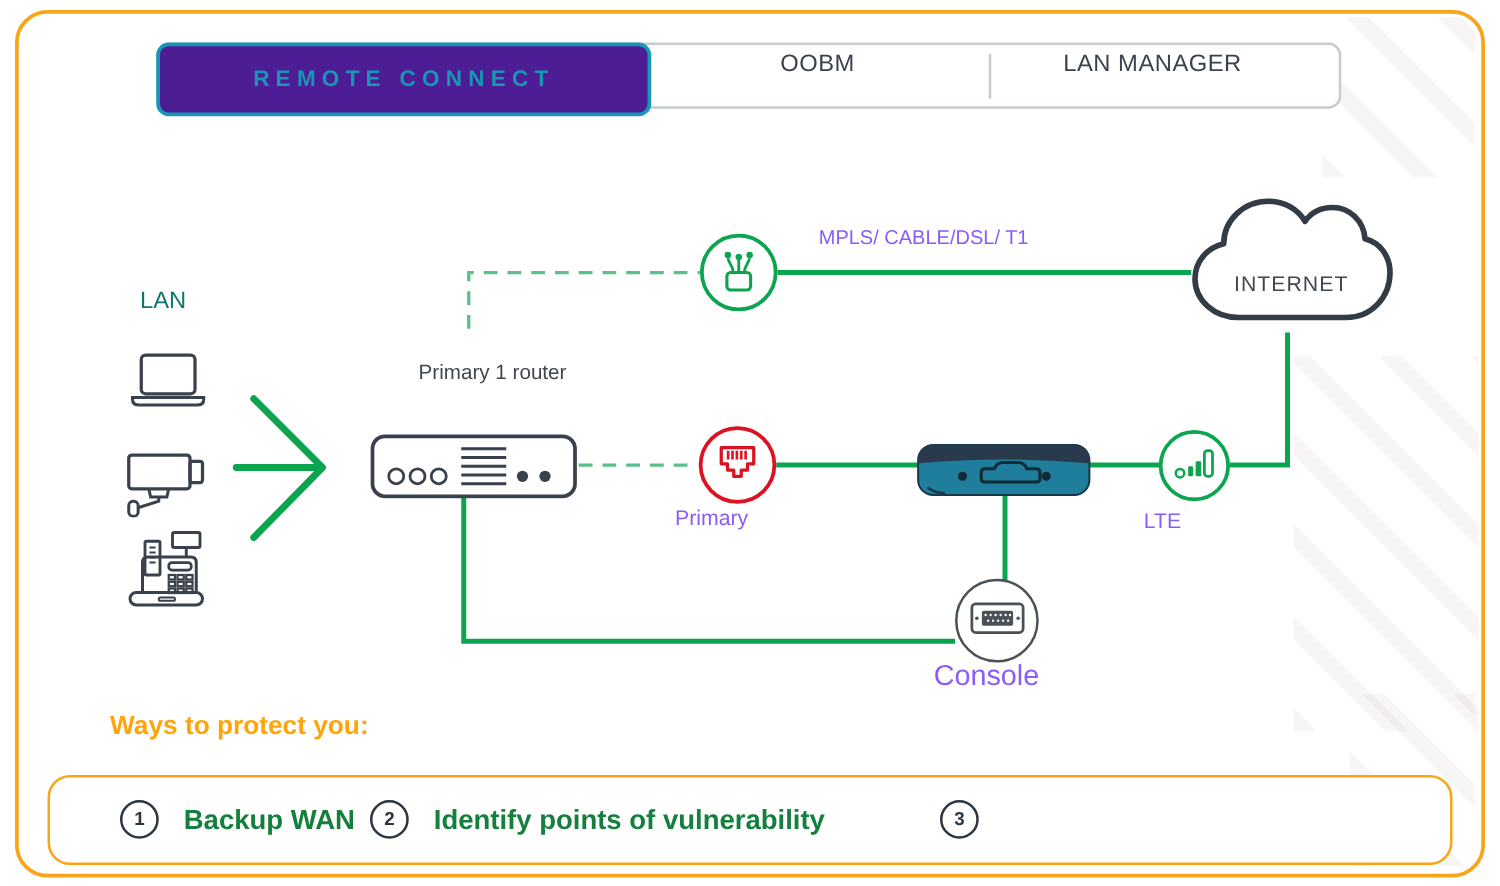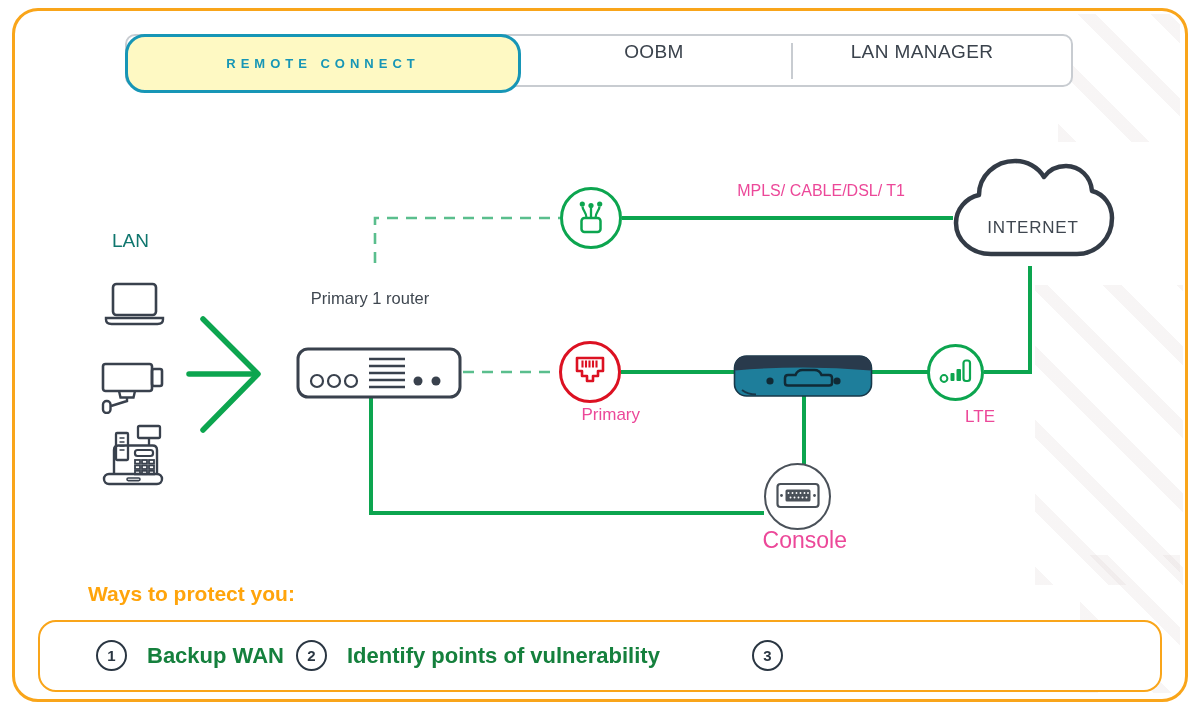--- a/index.html
+++ b/index.html
@@ -13,57 +13,57 @@
   
   .stripes{position:absolute;z-index:0;opacity:.55;
     background:repeating-linear-gradient(45deg, rgba(205,190,190,.28) 0 13px, transparent 13px 52px);}
   .stripes.s1{left:1058px;top:14px;width:122px;height:128px;}
   .stripes.s2{left:1035px;top:285px;width:148px;height:300px;}
   .stripes.s3{left:1080px;top:555px;width:100px;height:138px;}
 
   
   .tabbar{position:absolute;left:125px;top:34px;width:948px;height:53px;background:#fff;
     border:2px solid #C8CCD1;border-radius:10px;box-sizing:border-box;z-index:2;}
-  .tab-active{position:absolute;left:-2px;top:-2px;width:390px;height:53px;background:#fef9c3;
-    border:3px solid #1796B6;border-radius:20px;display:flex;align-items:center;justify-content:center;
-    font-size:13px;font-weight:bold;letter-spacing:5px;color:#1796B6;box-sizing:content-box;}
+  .tab-active{position:absolute;left:-2px;top:-2px;width:390px;height:53px;background:#4c1d95;
+    border:3px solid #1796B6;border-radius:10px;display:flex;align-items:center;justify-content:center;
+    font-size:18px;font-weight:bold;letter-spacing:5px;color:#1796B6;box-sizing:content-box;}
   .tab-plain{position:absolute;top:0;height:31px;display:flex;align-items:center;justify-content:center;
     font-size:19px;font-weight:500;color:#3A424C;letter-spacing:.4px;}
   .tab-oobm{left:391px;width:272px;}
   .tab-lanman{left:656px;width:278px;}
   .tab-divider{position:absolute;left:664px;top:7px;width:2px;height:36px;background:#C8CCD1;}
 
   
   #lines{position:absolute;left:0;top:0;z-index:1;}
 
   
   .node{position:absolute;border-radius:50%;background:#fff;display:flex;align-items:center;justify-content:center;
     box-sizing:border-box;z-index:2;}
   .node.green{border:3.5px solid #0CA54F;}
   .node.red{border:3.5px solid #DC1122;}
   .node.gray{border:2.5px solid #4A5159;}
 
-  .lbl{position:absolute;color:#ec4899;z-index:2;text-align:right;}
+  .lbl{position:absolute;color:#8b5cf6;z-index:2;text-align:left;}
   .lbl.small{font-size:17px;}
 
   .cloud-wrap{position:absolute;left:948px;top:150px;z-index:2;}
   .cloud-text{position:absolute;left:968px;top:218px;width:130px;text-align:center;
     font-size:17px;letter-spacing:.8px;color:#3F4750;z-index:2;}
 
   .router-wrap{position:absolute;left:296px;top:347px;z-index:2;}
-  .router-label{position:absolute;left:280px;top:288px;width:180px;text-align:center;
+  .router-label{position:absolute;left:304px;top:288px;width:180px;text-align:center;
     font-size:16.5px;line-height:21px;color:#3F4750;z-index:2;}
 
   .device-wrap{position:absolute;left:733px;top:350px;z-index:2;}
 
   .lan-label{position:absolute;left:112px;top:230px;font-size:19px;color:#0f766e;z-index:2;}
   .lan-icon{position:absolute;z-index:2;}
 
   
-  .protect-heading{position:absolute;left:88px;top:582px;font-size:21px;font-weight:bold;color:#FFA40B;z-index:2;}
+  .protect-heading{position:absolute;left:88px;top:569px;font-size:21px;font-weight:bold;color:#FFA40B;z-index:2;}
   .protect-bar{position:absolute;left:38px;top:620px;width:1124px;height:72px;background:#fff;
     border:2.5px solid #F9A51A;border-radius:18px;box-sizing:border-box;z-index:2;}
   .protect-item{position:absolute;top:0;height:67px;display:flex;align-items:center;gap:20px;}
   .num-circle{width:27px;height:27px;border:2.5px solid #2A3642;border-radius:50%;
     display:flex;align-items:center;justify-content:center;font-size:15px;font-weight:bold;color:#2A3642;flex:0 0 auto;}
   .protect-text{font-size:22px;font-weight:bold;color:#15803d;white-space:nowrap;}
   .pi1{left:56px;} .pi2{left:256px;} .pi3{left:712px;}
 </style>
 </head>
 <body>

